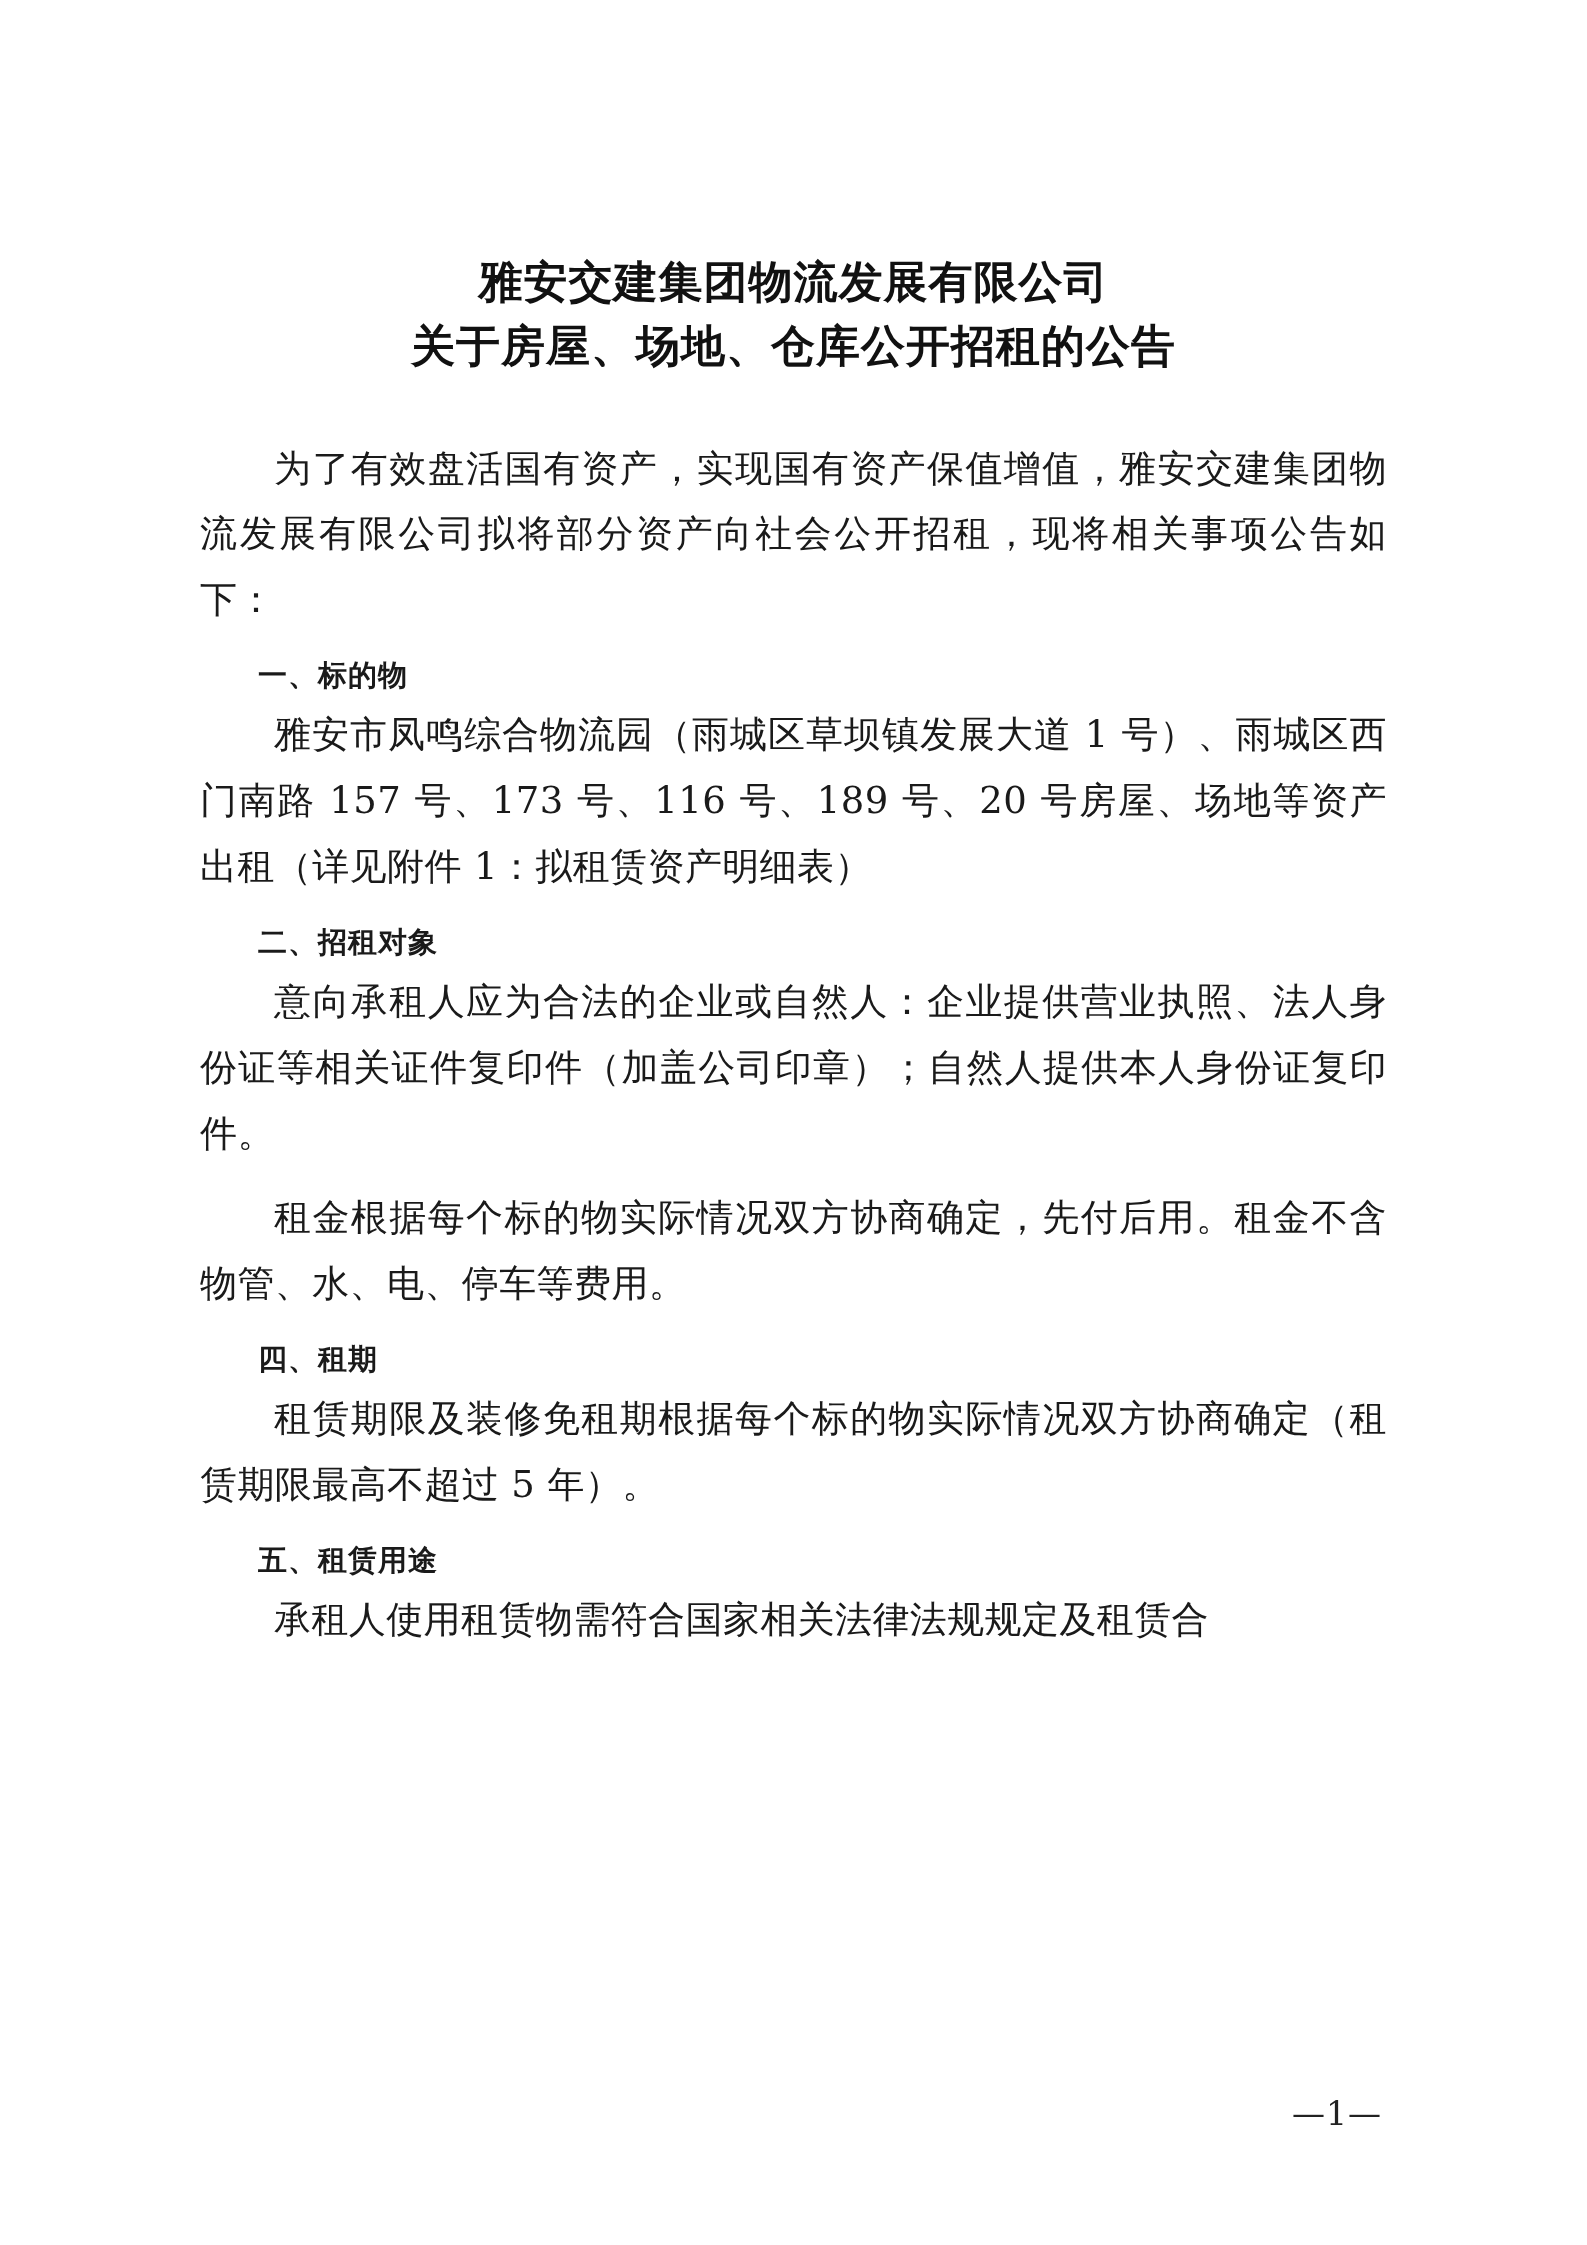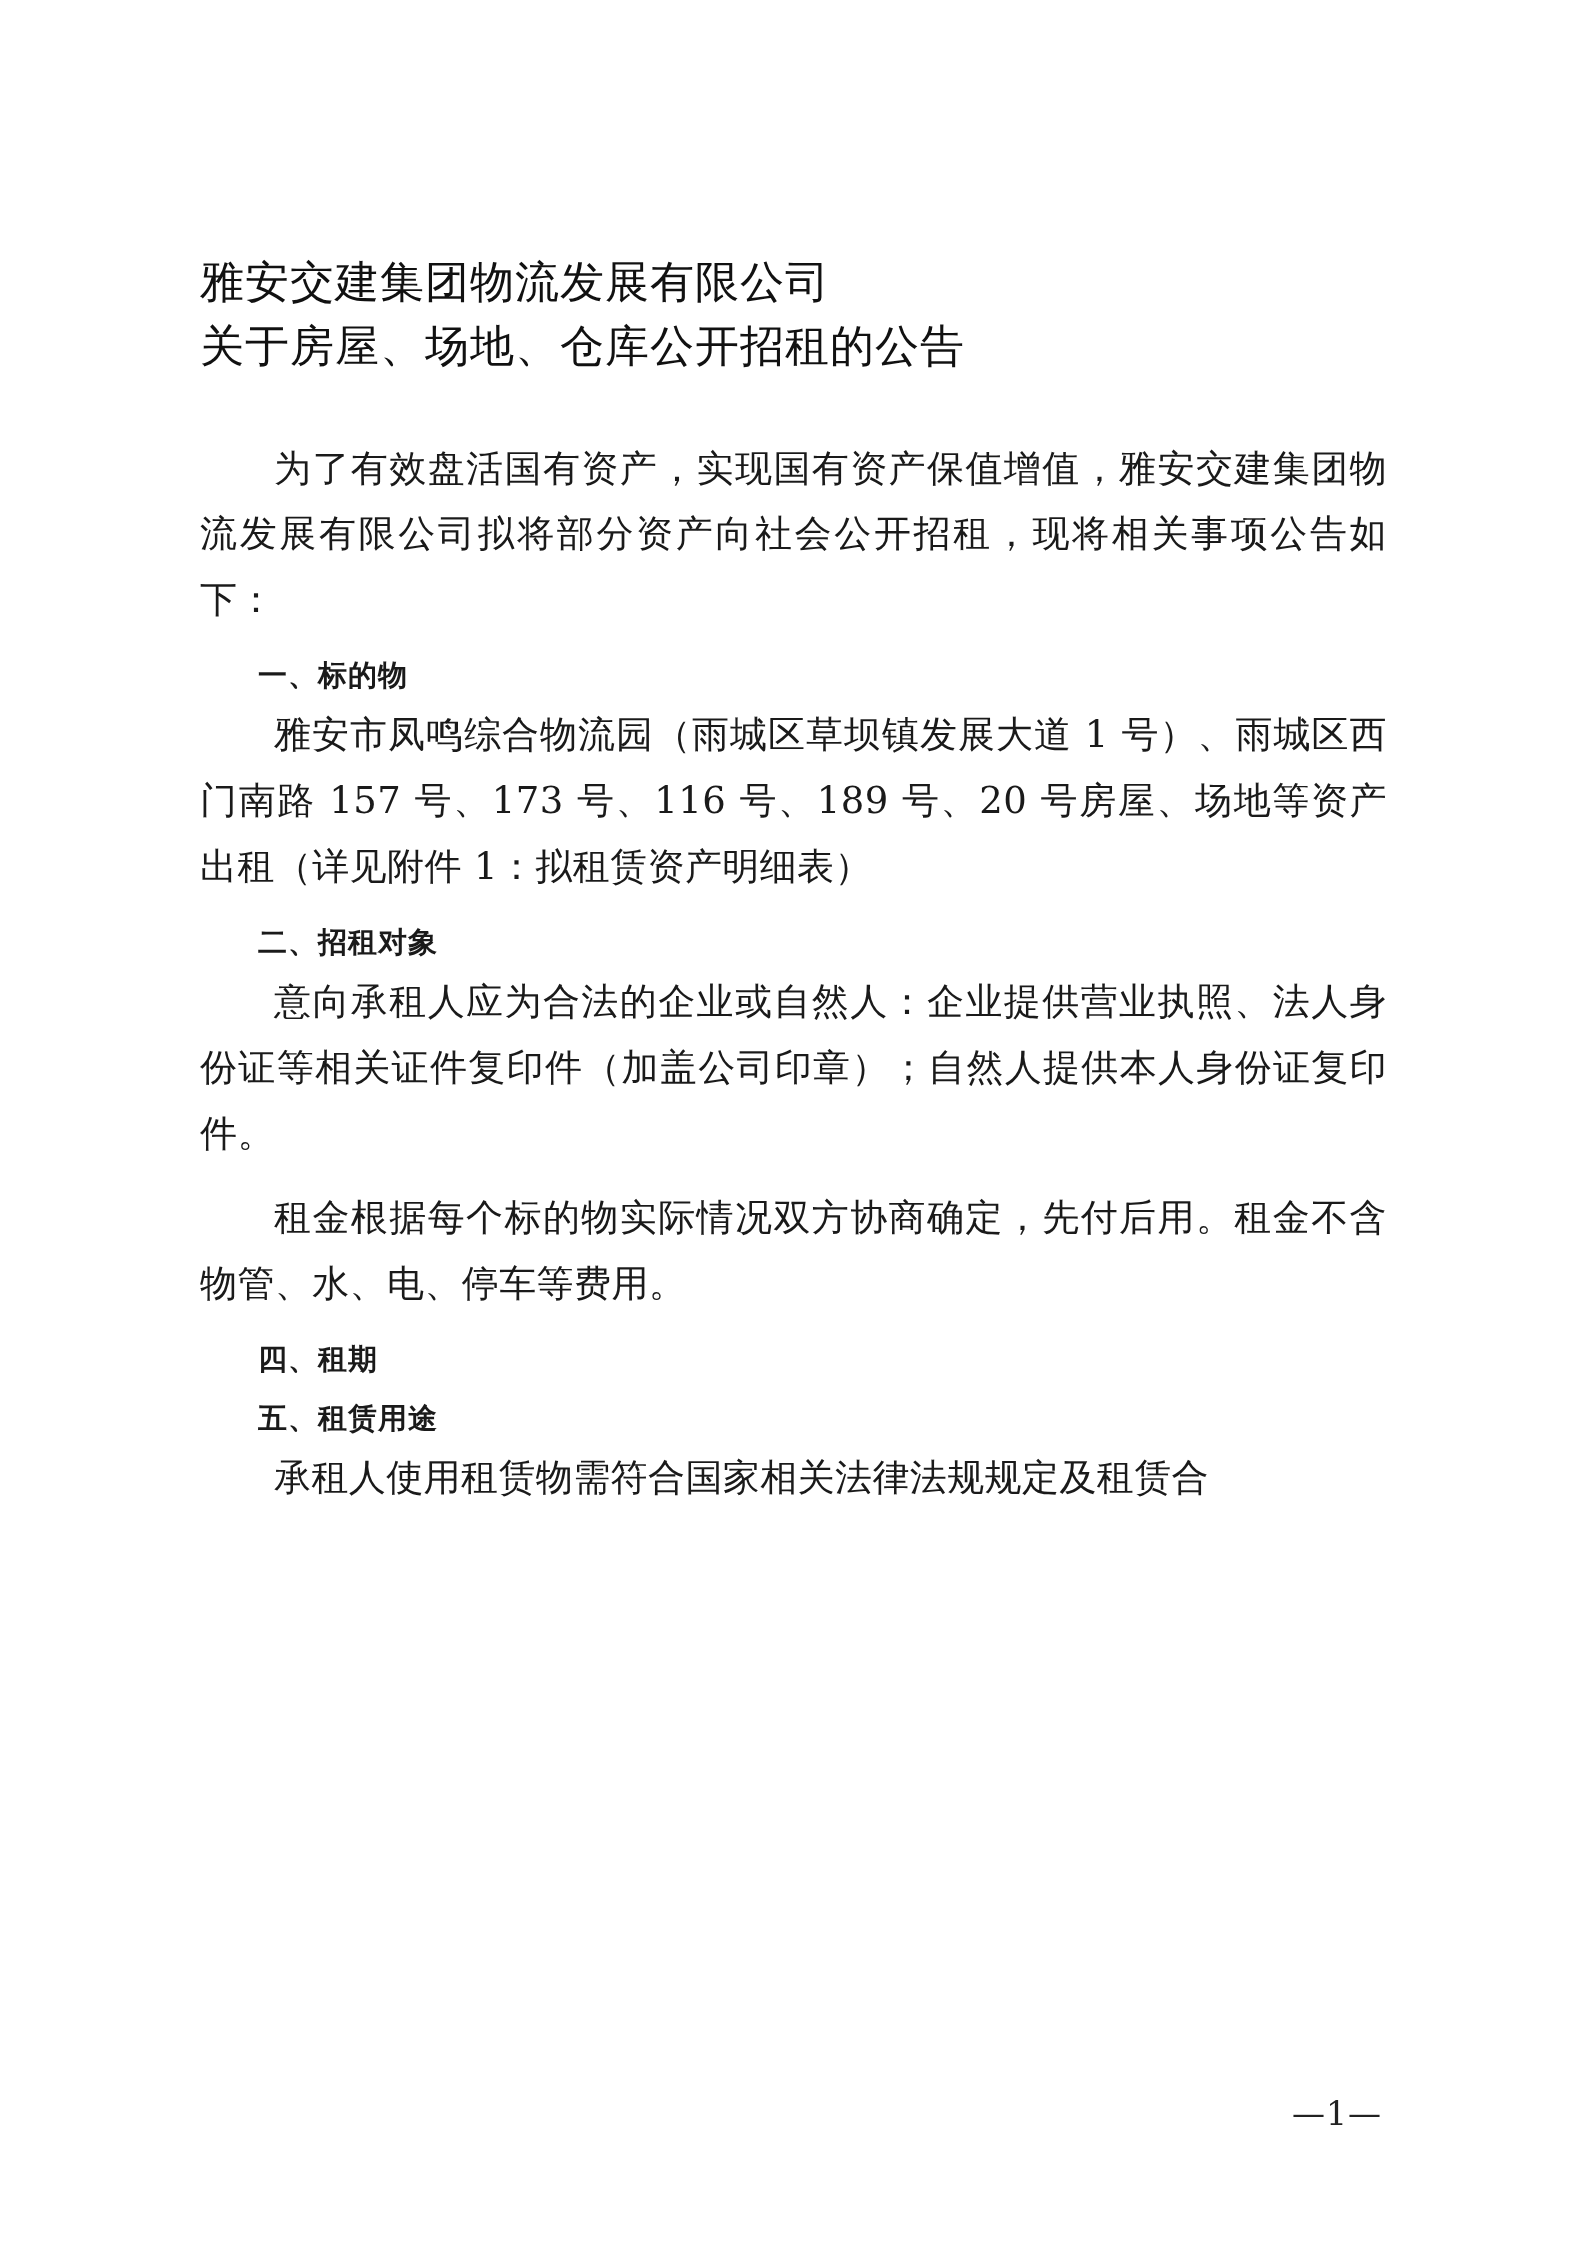--- a/index.html
+++ b/index.html
@@ -17,21 +17,22 @@
   }
   .page {
     box-sizing: border-box;
     width: 1587px;
     height: 2245px;
     padding: 250px 200px 0 200px;
     position: relative;
     background: #ffffff;
   }
   .doc-title {
-    font-weight: normal;
+    text-align: center;
+    font-weight: bold;
     font-size: 44px;
     line-height: 1.45;
     letter-spacing: 1px;
     margin: 0 0 58px 0;
     color: #111;
   }
   .doc-title .line {
     display: block;
     white-space: nowrap;
   }
@@ -83,20 +84,21 @@
 
     <h2 class="section-heading">一、标的物</h2>
     <p class="para spaced">雅安市凤鸣综合物流园（雨城区草坝镇发展大道 1 号）、雨城区西门南路 157 号、173 号、116 号、189 号、20 号房屋、场地等资产出租（详见附件 1：拟租赁资产明细表）</p>
 
     <h2 class="section-heading">二、招租对象</h2>
     <p class="para spaced">意向承租人应为合法的企业或自然人：企业提供营业执照、法人身份证等相关证件复印件（加盖公司印章）；自然人提供本人身份证复印件。</p>
 
     <p class="para spaced">租金根据每个标的物实际情况双方协商确定，先付后用。租金不含物管、水、电、停车等费用。</p>
 
     <h2 class="section-heading">四、租期</h2>
+    <p class="para spaced">租赁期限及装修免租期根据每个标的物实际情况双方协商确定（租赁期限最高不超过 5 年）。</p>
 
     <h2 class="section-heading">五、租赁用途</h2>
     <p class="para">承租人使用租赁物需符合国家相关法律法规规定及租赁合</p>
 
   </div>
 
   <div class="page-number">—1—</div>
 
 </div>
 

